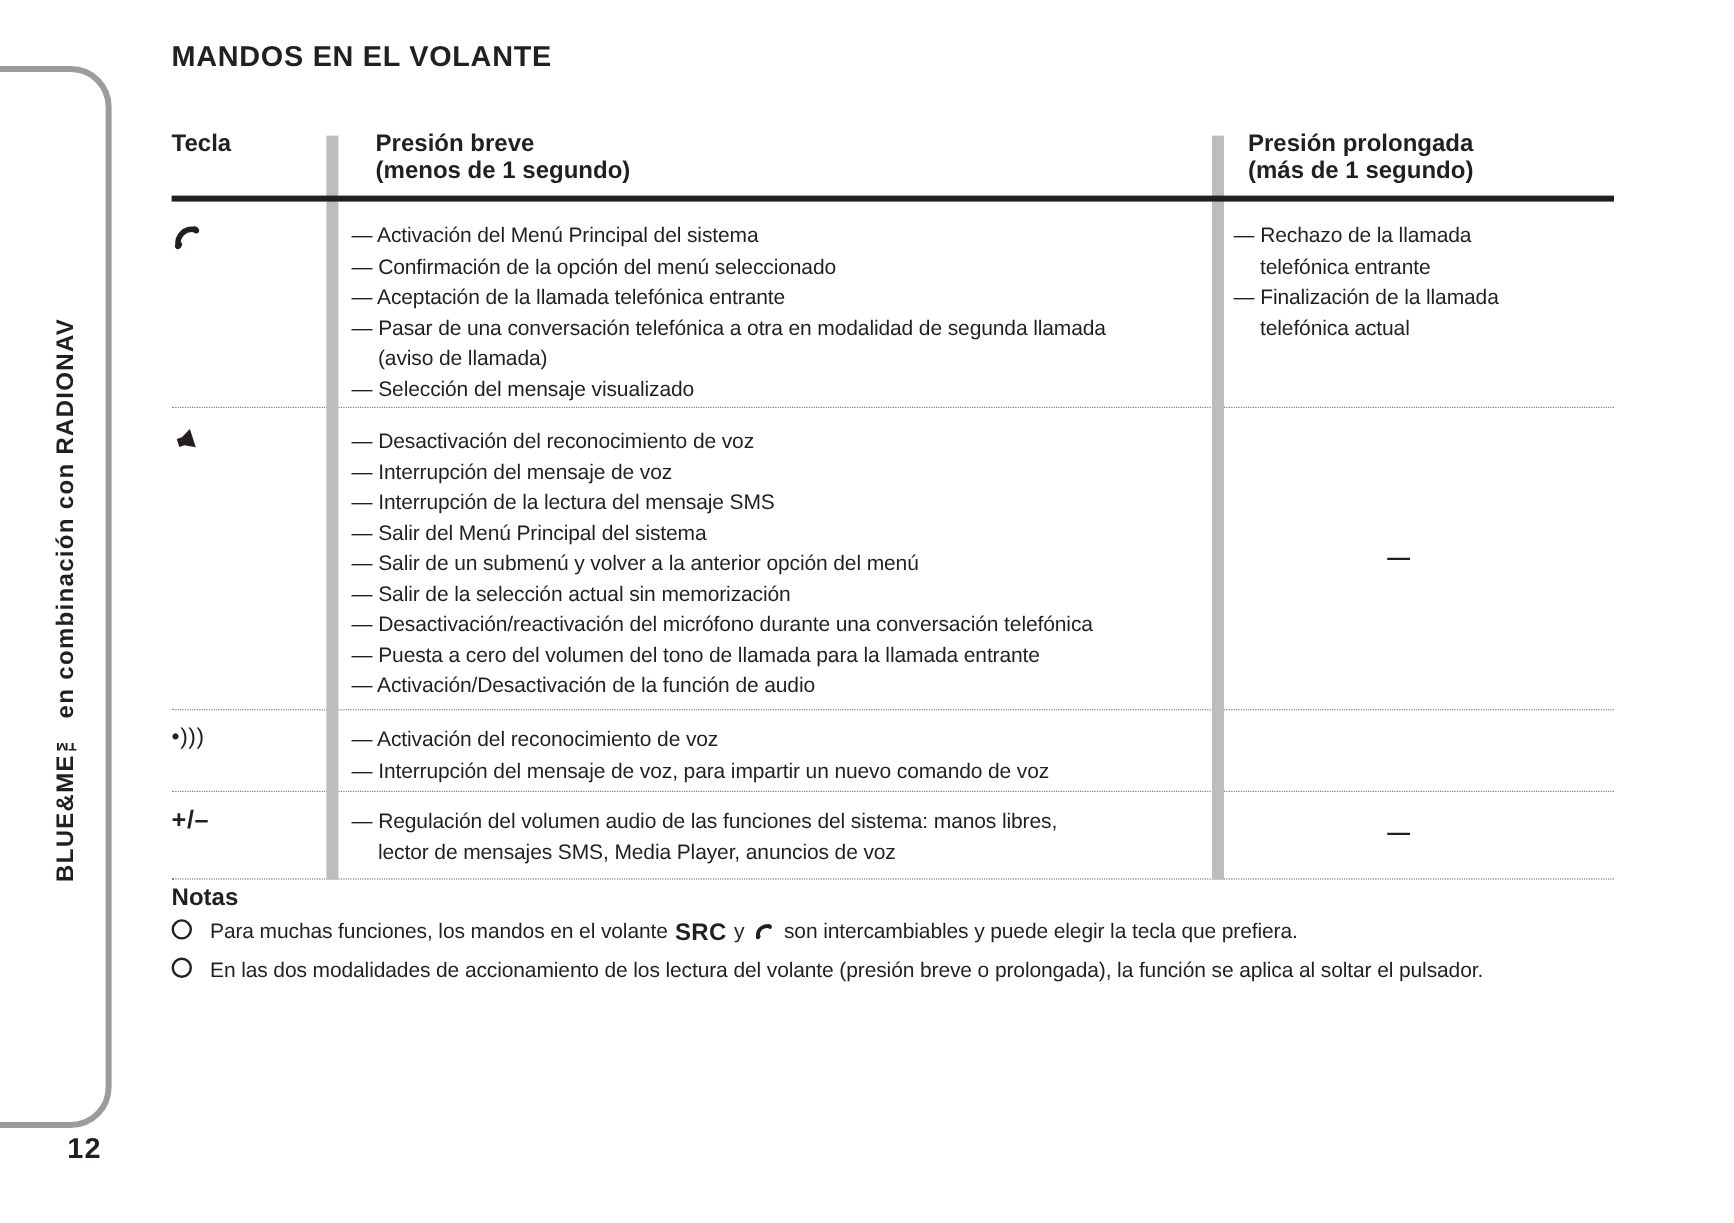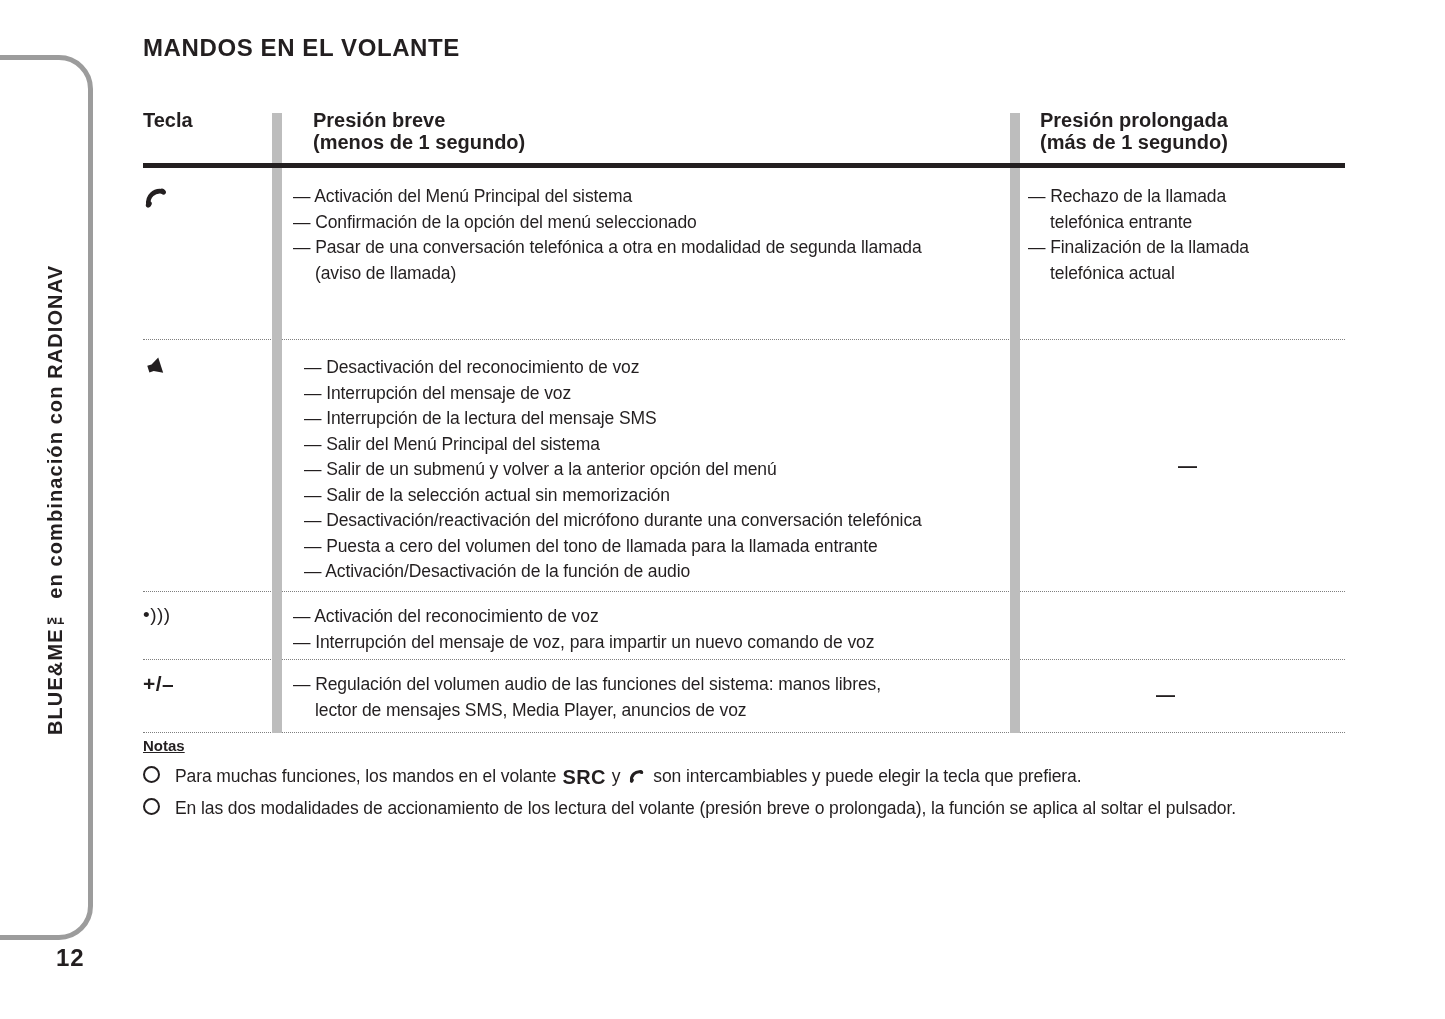--- a/index.html
+++ b/index.html
@@ -40,37 +40,37 @@
   .vbar{
     position:absolute;top:113px;width:10px;height:620px;
     background:#bdbdbd;z-index:3;
   }
   .vbar-1{left:272px;}
   .vbar-2{left:1010px;}
   
   .ttable{position:absolute;left:143px;top:168px;width:1202px;z-index:2;}
   .trow{display:flex;box-sizing:border-box;border-bottom:1px dotted #7f7f7f;}
   .trow-1{height:172px;padding-top:16px;}
-  .trow-2{height:252px;padding-top:15px;gap:11px;}
+  .trow-2{height:252px;padding-top:15px;}
   .trow-3{height:68px;padding-top:12px;}
   .trow-4{height:73px;padding-top:12px;}
   .cell-key{width:130px;flex:none;}
   .cell-short{width:725px;flex:none;padding:0 12px 0 20px;box-sizing:border-box;}
   .cell-long{width:335px;flex:none;padding-left:30px;box-sizing:border-box;}
   .cell-long.dash-cell{display:flex;align-items:center;justify-content:center;padding:0 0 14px 0;}
   .item{
     font-size:17.5px;line-height:25.5px;letter-spacing:-0.1px;
     white-space:pre-line;padding-left:22px;text-indent:-22px;
   }
   .dash-only{font-size:19px;font-weight:bold;}
   .glyph-voice{font-size:19px;letter-spacing:0.5px;}
   .glyph-vol{font-size:21px;font-weight:bold;letter-spacing:0.5px;}
   .key-icon svg{display:block;}
   
-  .notes-heading{position:absolute;left:143px;top:737px;font-size:15px;font-weight:bold;text-decoration:underline;}
+  .notes-heading{position:absolute;left:143px;top:737px;font-size:20px;font-weight:bold;}
   .note{
     position:absolute;left:143px;display:flex;align-items:flex-start;
     font-size:17.5px;letter-spacing:-0.1px;white-space:nowrap;
   }
   .note-1{top:766px;}
   .note-2{top:798px;}
   .note-circle{
     width:13px;height:13px;border:2.5px solid #231f20;border-radius:50%;
     flex:none;margin-right:15px;
   }
@@ -109,22 +109,24 @@
         <svg width="27" height="27" viewBox="0 0 27 27">
           <path d="M5.5 21 C4 12.5 11 5.5 20 7.5" fill="none" stroke="#231f20" stroke-width="4.6" stroke-linecap="round"></path>
           <ellipse cx="5.8" cy="20.4" rx="3.4" ry="2.5" fill="#231f20" transform="rotate(-50 5.8 20.4)"></ellipse>
           <ellipse cx="19.8" cy="7.6" rx="3.4" ry="2.5" fill="#231f20" transform="rotate(40 19.8 7.6)"></ellipse>
         </svg>
       </span>
     </div>
     <div class="cell-short">
       <div class="item">— Activación del Menú Principal del sistema</div>
       <div class="item">— Confirmación de la opción del menú seleccionado</div>
+      <div class="item">— Aceptación de la llamada telefónica entrante</div>
       <div class="item">— Pasar de una conversación telefónica a otra en modalidad de segunda llamada
 (aviso de llamada)</div>
+      <div class="item">— Selección del mensaje visualizado</div>
     </div>
     <div class="cell-long">
       <div class="item">— Rechazo de la llamada
 telefónica entrante</div>
       <div class="item">— Finalización de la llamada
 telefónica actual</div>
     </div>
   </div>
 
   <div class="trow trow-2">

